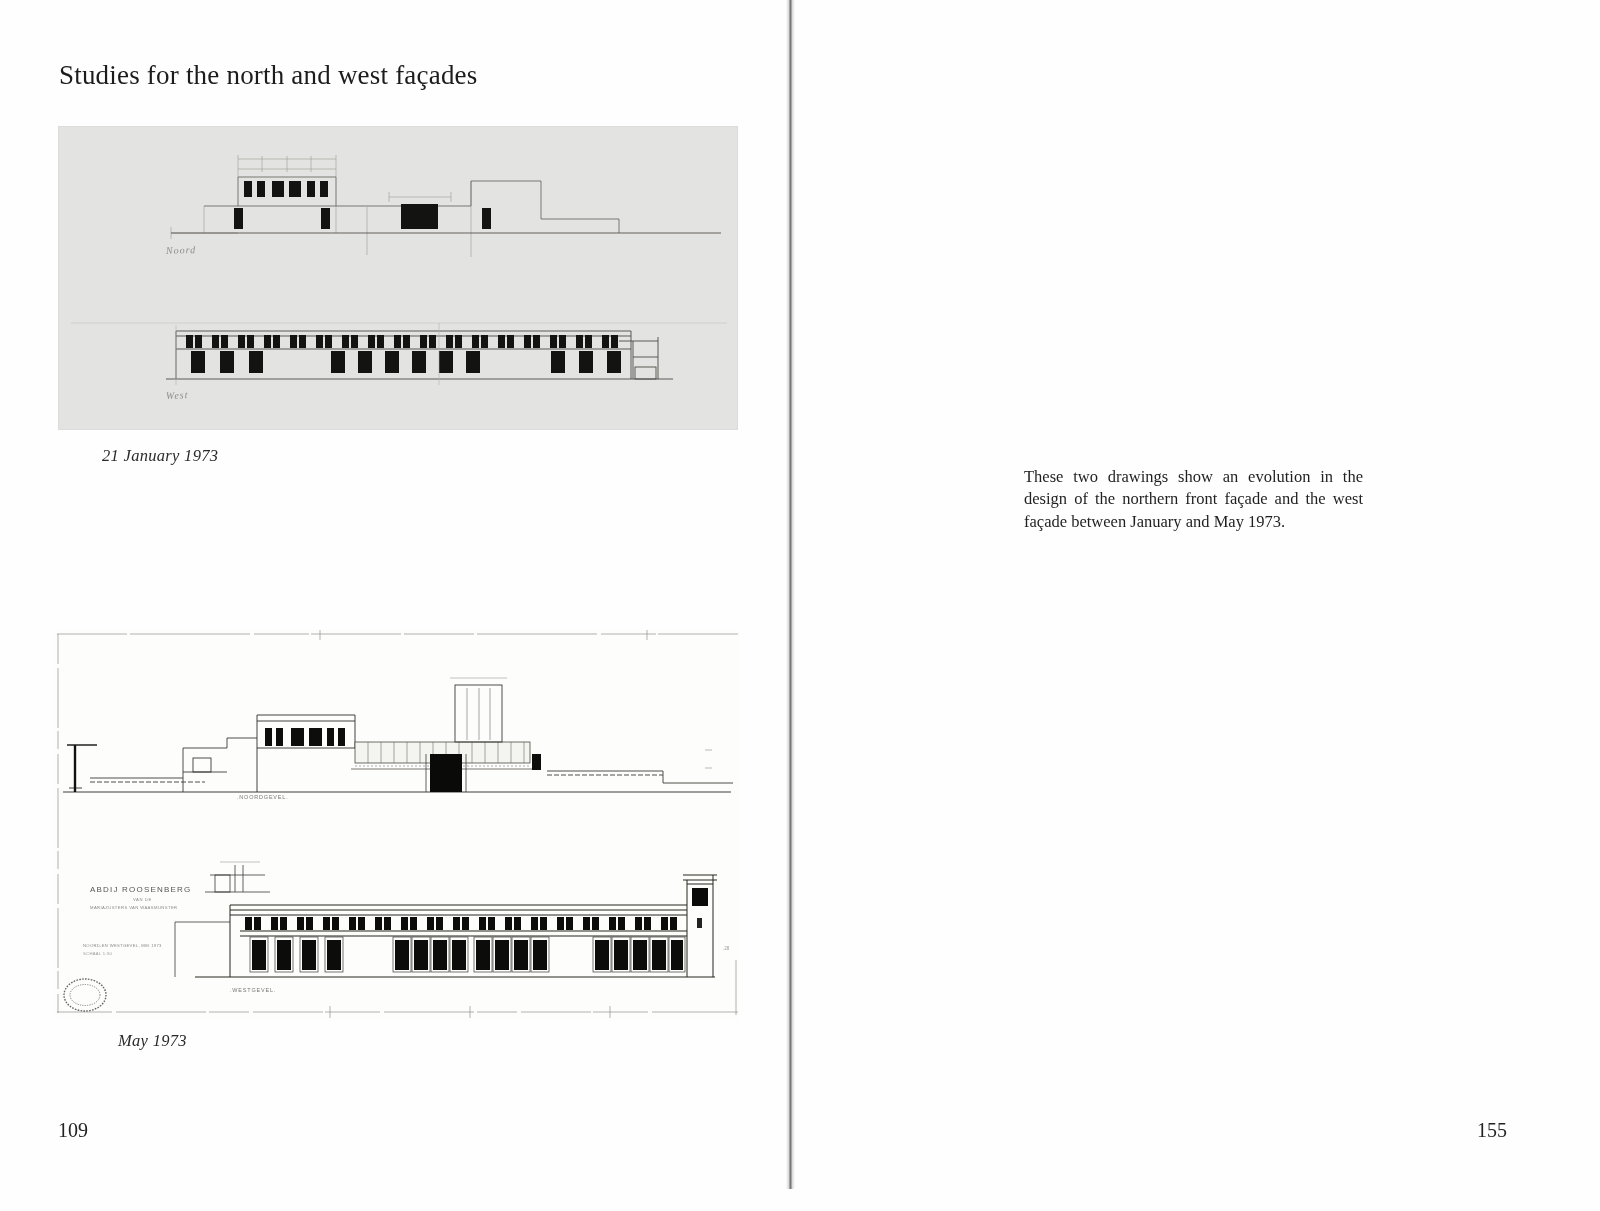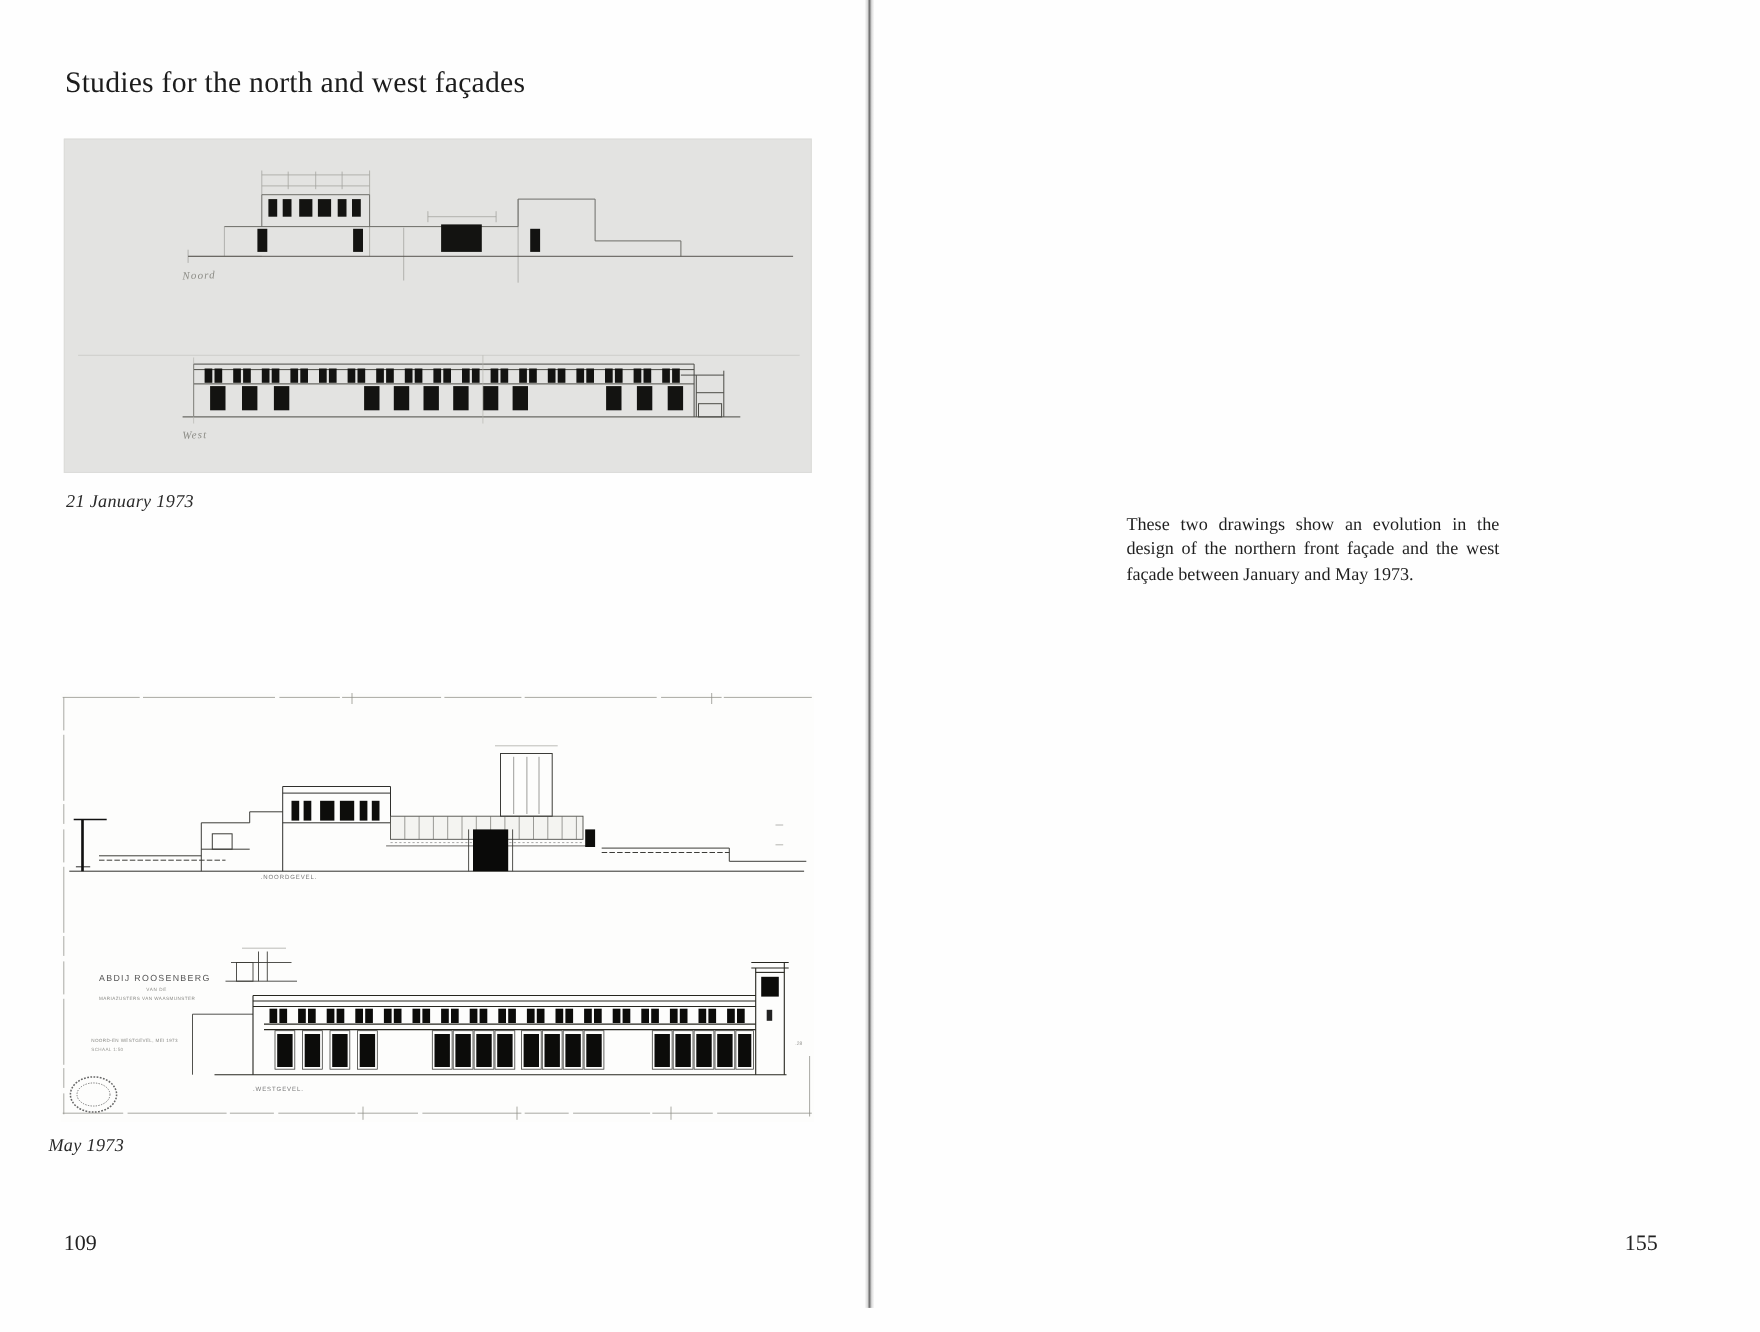--- a/index.html
+++ b/index.html
@@ -18,24 +18,24 @@
   .fig1{
     position:absolute;left:58px;top:126px;width:680px;height:304px;
     background:#e3e3e1;border:1px solid #dcdcda;box-sizing:border-box;
   }
   .fig2{
     position:absolute;left:55px;top:630px;width:685px;height:390px;
     background:#fdfdfc;
     text-align:right;
   }
   .caption{
-    position:absolute;font-style:italic;font-size:16.5px;color:#2a2a2a;letter-spacing:0.3px;
+    position:absolute;font-style:italic;font-size:16.5px;color:#2a2a2a;letter-spacing:0.3px;margin-left:42px;
   }
   .cap1{left:60px;top:446px;}
-  .cap2{left:44px;top:1031px;}
+  .cap2{left:76px;top:1031px;}
   .pageno{position:absolute;font-size:20px;color:#222;}
   .pn-left{left:58px;top:1119px;}
   .pn-right{left:1477px;top:1119px;}
   .bodytext{
     position:absolute;left:1024px;top:466px;width:339px;
     font-size:16.5px;line-height:22.3px;text-align:justify;color:#1f1f1f;
   }
   .bodytext p{margin:0 0 22px 0;}
   svg{display:block;}
   .hand{font-style:italic;letter-spacing:1px;}

